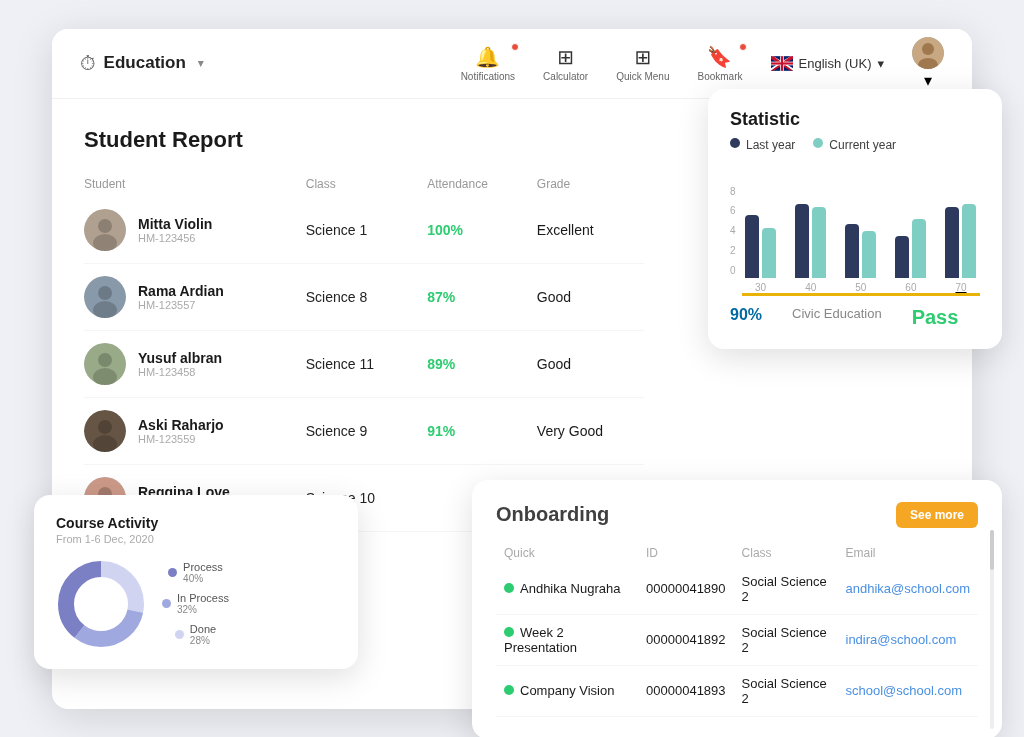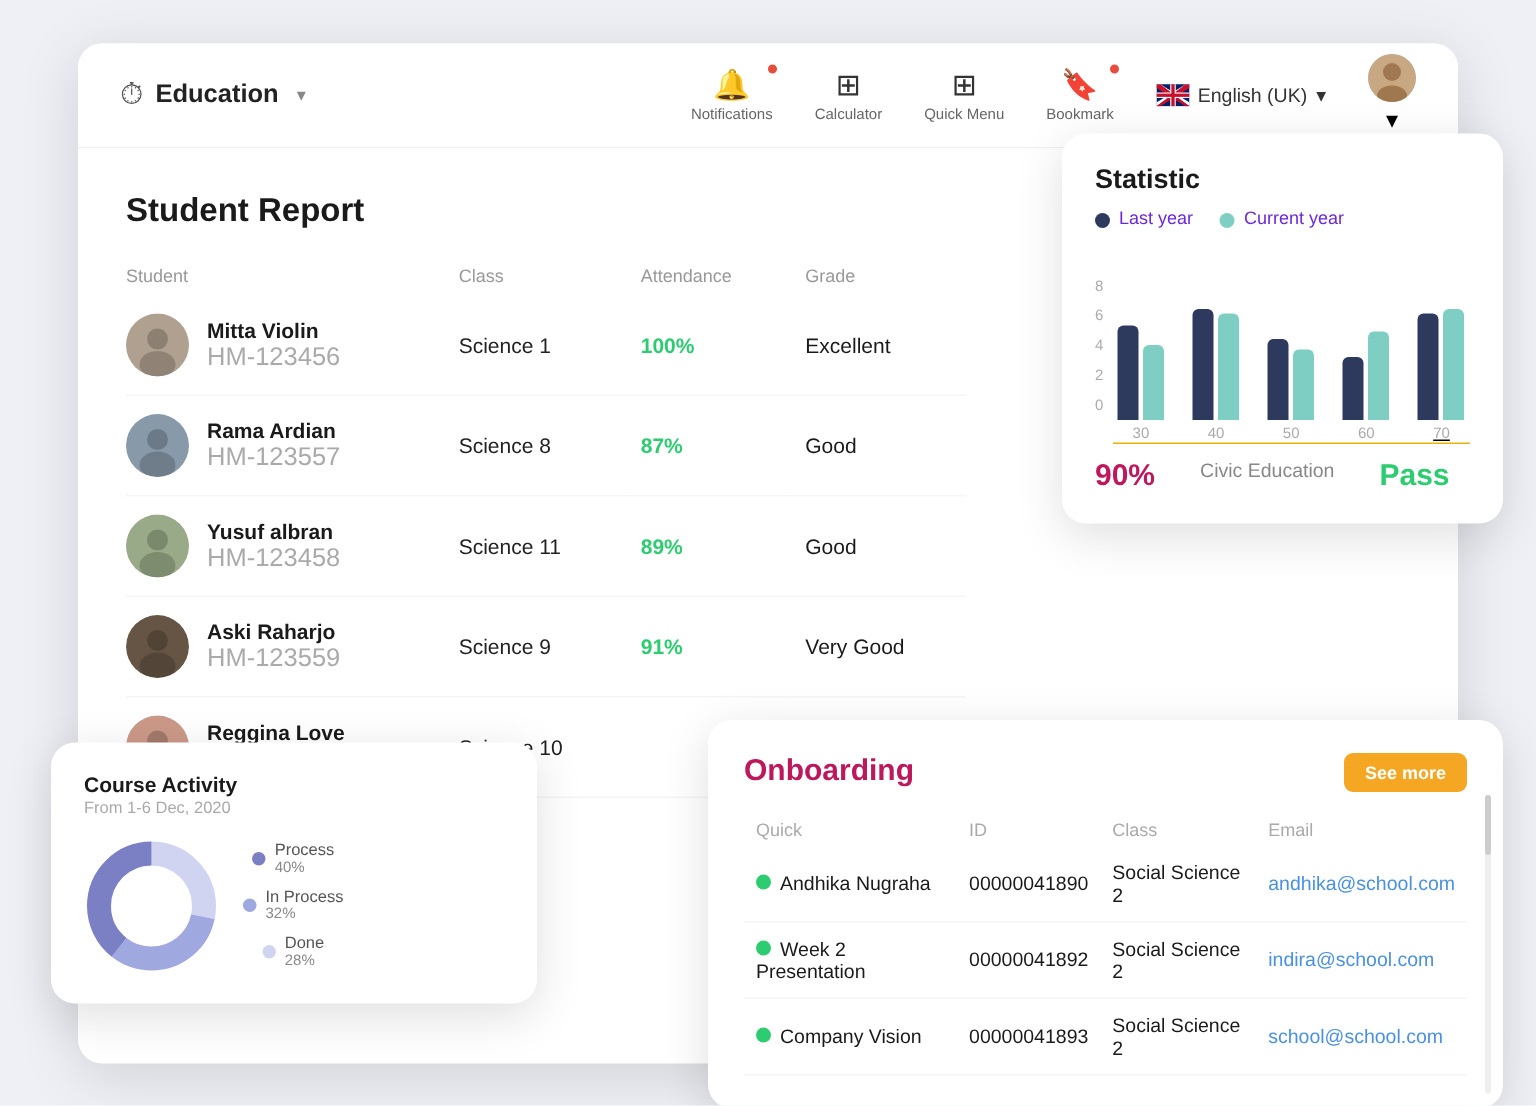--- a/index.html
+++ b/index.html
@@ -188,21 +188,21 @@
       justify-content: center;
     }
 
     .student-name {
       font-size: 14px;
       font-weight: 600;
       color: #1a1a1a;
     }
 
     .student-id {
-      font-size: 17px;
+      font-size: 11px;
       color: #aaa;
     }
 
     .attendance-green {
       color: #2ecc71;
       font-weight: 600;
     }
 
     .grade-text {
       font-weight: 500;
@@ -230,24 +230,24 @@
     }
 
     .stat-legend {
       display: flex;
       gap: 18px;
       margin-bottom: 14px;
     }
 
     .legend-item {
       display: flex;
-      align-items: flex-end;
+      align-items: flex-start;
       gap: 6px;
       font-size: 12px;
-      color: #6d28d9;
+      color: #404040;
     }
 
     .legend-dot {
       width: 10px;
       height: 10px;
       border-radius: 2px;
     }
 
     .legend-dot-dark { background: #2d3a5e; border-radius: 50%; }
     .legend-dot-teal { background: #7ecec4; border-radius: 50%; }
@@ -278,23 +278,23 @@
     }
 
     
     .stat-row {
       display: flex;
       gap: 30px;
       margin-top: 10px;
     }
 
     .stat-val {
-      font-size: 20px;
+      font-size: 16px;
       font-weight: 700;
-      color: #be185d;
+      color: #0369a1;
     }
 
     .stat-sub {
       font-size: 13px;
       color: #888;
     }
 
     .stat-pass {
       color: #2ecc71;
       font-size: 20px;
@@ -384,21 +384,21 @@
     .onboarding-header {
       display: flex;
       align-items: center;
       justify-content: space-between;
       margin-bottom: 14px;
     }
 
     .onboarding-title {
       font-size: 20px;
       font-weight: 700;
-      color: #be185d;
+      color: #404040;
     }
 
     .see-more-btn {
       background: #f5a623;
       color: #fff;
       border: none;
       border-radius: 6px;
       padding: 6px 14px;
       font-size: 12px;
       font-weight: 600;
@@ -651,21 +651,21 @@
         </div>
 
         <div style="display:flex; align-items:flex-end; height:130px;">
           <div class="chart-y-labels">
             <span>8</span>
             <span>6</span>
             <span>4</span>
             <span>2</span>
             <span>0</span>
           </div>
-          <div id="bar-chart" style="display:flex; align-items:flex-end; gap:12px; flex:1; height:110px; border-bottom:1px solid #eab308;">
+          <div id="bar-chart" style="display:flex; align-items:flex-end; gap:12px; flex:1; height:110px; border-bottom:3px solid #eab308;">
           <div style="display: flex; flex-direction: column; align-items: center; flex: 1 1 0%;">
                 <div style="display: flex; align-items: flex-end; gap: 3px; justify-content: center; height: 90px;">
                   <div class="bar bar-dark" style="height: 63px;"></div>
                   <div class="bar bar-teal" style="height: 49.5px;"></div>
                 </div>
                 <div class="bar-label">30</div>
               </div>
               <div style="display: flex; flex-direction: column; align-items: center; flex: 1 1 0%;">
                 <div style="display: flex; align-items: flex-end; gap: 3px; justify-content: center; height: 90px;">
                   <div class="bar bar-dark" style="height: 73.8px;"></div>

